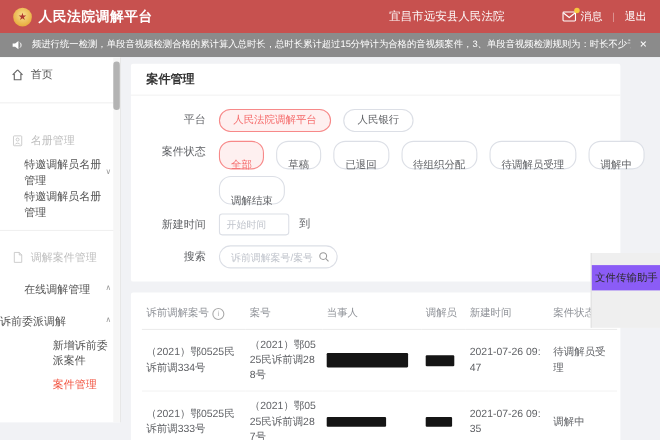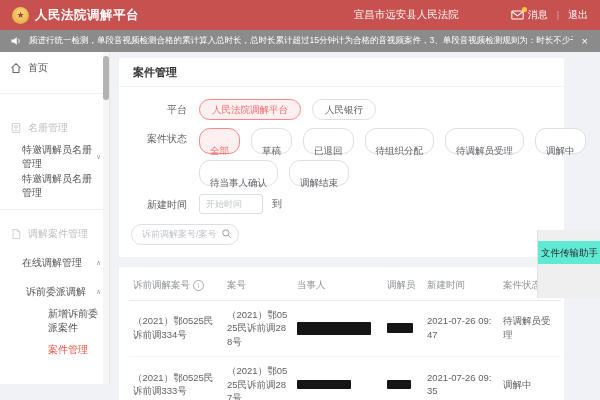--- a/index.html
+++ b/index.html
@@ -25,21 +25,21 @@
   .notice{position:absolute;left:0;top:30px;width:600px;height:22px;background:#8b8b8b;
     display:flex;align-items:center;padding:0 10px;box-sizing:border-box;gap:7px;}
   .notice-text{color:#fff;font-size:8.5px;white-space:nowrap;overflow:hidden;flex:1;}
   .notice-close{color:#fff;font-size:11px;cursor:pointer;padding:0 2px;flex:0 0 auto;}
   
   .sidebar{position:absolute;left:0;top:52px;bottom:16px;width:110px;background:#fff;
     border-right:1px solid #e7e7e7;box-sizing:border-box;font-size:10px;color:#555;overflow:hidden;}
   .sb-item{height:29px;display:flex;align-items:center;padding-right:8px;cursor:pointer;box-sizing:border-box;}
   .ind0{padding-left:10px;}
   .ind1{padding-left:22px;}
-  .ind2{padding-left:26px;}
+  .ind2{}
   .ind3{padding-left:48px;}
   .sb-item .sb-ic{display:flex;margin-right:6px;flex:0 0 auto;}
   .sb-muted{color:#bfbfbf;}
   .sb-active{color:#f25643;}
   .sb-chev{margin-left:auto;color:#9a9a9a;font-size:7px;line-height:1;}
   .sb-divider{height:1px;background:#f0f0f0;margin:9px 0;}
   .sb-gap{height:10px;}
   .sb-scrollbar{position:absolute;right:0;top:0;width:6px;height:100%;background:#f6f6f6;}
   .sb-thumb{position:absolute;top:4px;right:0;width:6px;height:44px;background:#b3b3b3;border-radius:3px;cursor:pointer;}
   
@@ -71,21 +71,21 @@
   th{font-size:9.5px;color:#909399;font-weight:normal;text-align:left;padding:8px 4px;
     border-bottom:1px solid #ececec;white-space:nowrap;overflow:hidden;}
   td{font-size:9.5px;color:#606266;padding:7px 4px;border-bottom:1px solid #f4f4f4;
     vertical-align:middle;line-height:1.45;word-break:break-all;}
   .info-i{display:inline-block;width:9px;height:9px;border:1px solid #aaa;border-radius:50%;
     font-size:6.5px;line-height:9px;text-align:center;color:#aaa;margin-left:3px;cursor:pointer;}
   .bar{background:#151515;border-radius:1px;}
   
   .float-win{position:absolute;left:537px;top:230px;width:63px;height:68px;background:#efefef;
     border-left:1px solid #e2e2e2;box-sizing:border-box;z-index:9;cursor:pointer;}
-  .float-title{margin-top:11px;background:#5eead4;height:23px;line-height:23px;font-size:9.5px;
+  .float-title{margin-top:11px;background:#8b5cf6;height:23px;line-height:23px;font-size:9.5px;
     color:#2b2b2b;padding-left:3px;white-space:nowrap;overflow:hidden;}
 </style>
 </head>
 <body>
 
 <div class="header">
   <div class="emblem">
     <span>★</span>
   </div>
   <div class="app-title">人民法院调解平台</div>
@@ -198,33 +198,33 @@
         <div class="chips-col">
           <div class="chip-row">
             <div class="pill chip pill--active">全部</div>
             <div class="pill chip">草稿</div>
             <div class="pill chip">已退回</div>
             <div class="pill chip">待组织分配</div>
             <div class="pill chip">待调解员受理</div>
             <div class="pill chip">调解中</div>
           </div>
           <div class="chip-row">
-            <div class="pill chip">待当事人确认</div>
             <div class="pill chip">调解结束</div>
           </div>
         </div>
       </div>
 
       <div class="f-row">
         <div class="f-label">新建时间</div>
         <input class="date-input" placeholder="开始时间" style="">
         <span class="to-label">到</span>
       </div>
 
       <div class="f-row">
+        <div class="f-label">搜索</div>
         <div class="search-wrap">
           <input class="search-input" placeholder="诉前调解案号/案号/姓名" style="">
           <span class="search-icon">
             <svg width="11" height="11" viewBox="0 0 16 16">
                 <circle cx="7" cy="7" r="4.5" stroke="#999" fill="none" stroke-width="1.4"></circle>
                 <path d="M10.5 10.5L14 14" stroke="#999" stroke-width="1.4"></path>
               </svg>
           </span>
         </div>
       </div>

